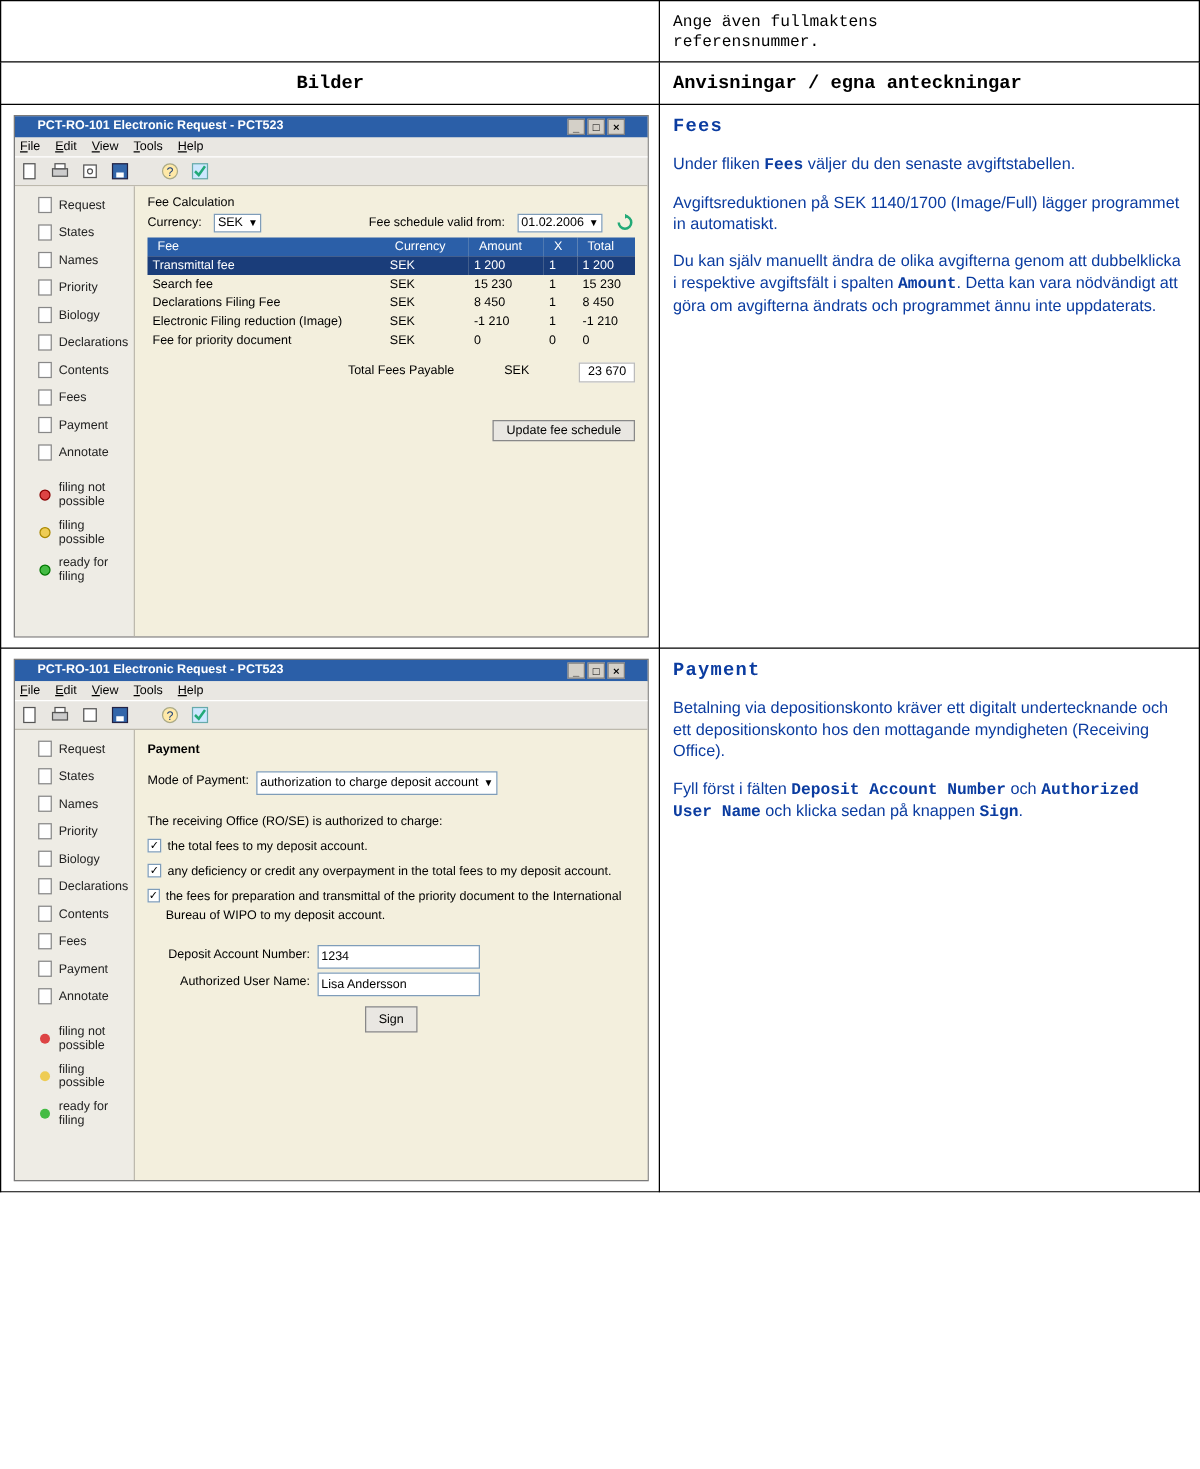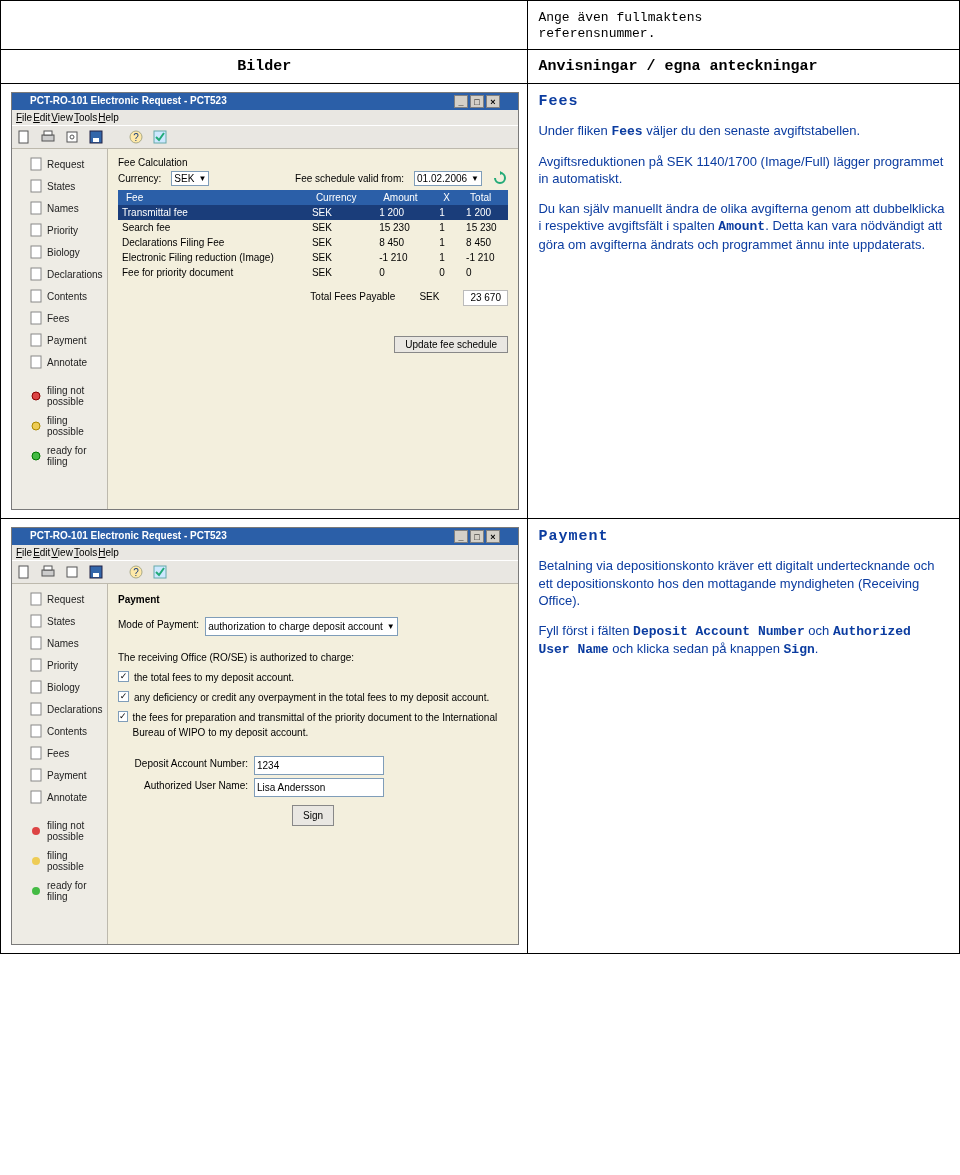--- a/index.html
+++ b/index.html
@@ -61,21 +61,21 @@
   .winbtn {
     width: 14px; height: 13px; background: #d4d0c8; border: 1px solid #808080;
     display: inline-flex; align-items: center; justify-content: center;
     margin-left: 2px; font-size: 9px; color: #000;
   }
   .menubar {
     background: #e9e7e2;
     padding: 2px 4px;
     font-size: 10px;
     display: flex;
-    gap: 1px;
+    gap: 12px;
   }
   .menubar span u { text-decoration: underline; }
   .toolbar {
     background: #e9e7e2;
     padding: 3px 4px;
     display: flex;
     gap: 8px;
     border-top: 1px solid #fff;
     border-bottom: 1px solid #bdb9ad;
   }
@@ -136,21 +136,21 @@
     background: #1a3d7a;
     color: #fff;
   }
   .feetotal {
     text-align: right;
     font-size: 10px;
     margin-top: 10px;
     line-height: 1.4;
     display: flex;
     justify-content: flex-end;
-    gap: 24px;
+    gap: 40px;
   }
   .btn {
     display: inline-block;
     background: #e9e7e2;
     border: 1px solid #888;
     padding: 2px 10px;
     font-size: 10px;
   }
   .pay-body { font-size: 10px; line-height: 1.5; }
   .chk { display: flex; align-items: flex-start; gap: 5px; margin: 5px 0; }

